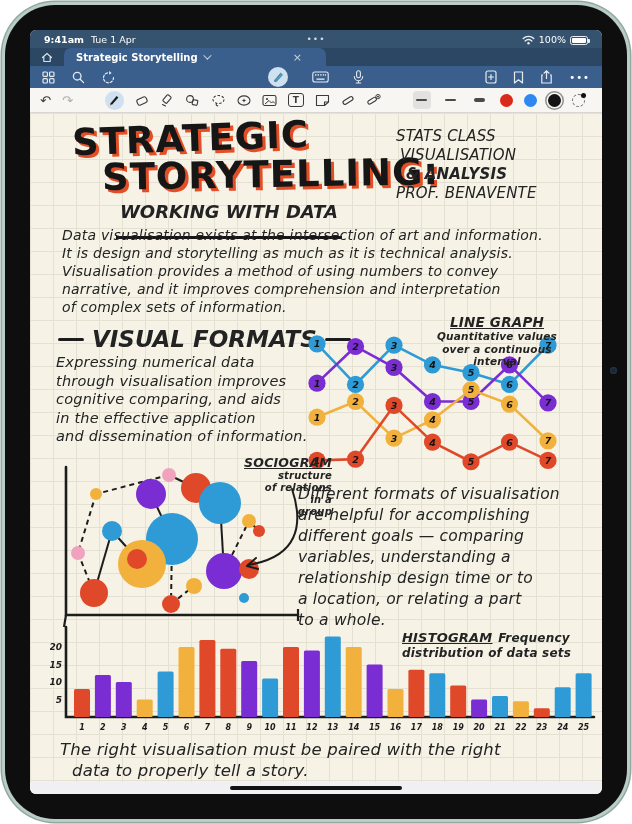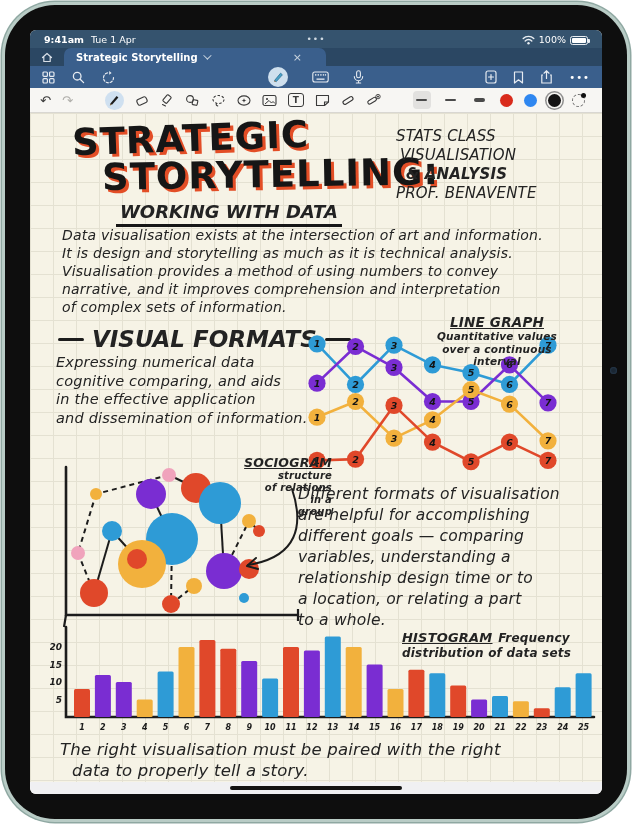--- a/index.html
+++ b/index.html
@@ -68,21 +68,21 @@
                            linear-gradient(90deg,#e4e1d2 1px, transparent 1px);
           background-size:23px 23px; overflow:hidden; color:#232323; }
   .hw { font-style:italic; letter-spacing:.2px; }
   .abs { position:absolute; }
 
   .title1 { left:42px; top:4px; font-size:37px; font-weight:bold; letter-spacing:1px;
             color:#161616; text-shadow:3px 3px 0 #e34e26; transform:rotate(-2deg); }
   .title2 { left:72px; top:40px; font-size:37px; font-weight:bold; letter-spacing:1px;
             color:#161616; text-shadow:3px 3px 0 #e34e26; transform:rotate(-1deg); }
   .title-sub { left:86px; top:88px; font-size:18px; font-weight:bold; font-style:italic;
-               border-bottom:3.5px solid #161616; padding:0 4px 2px; }
+               border-bottom:3.5px solid #161616; padding:0 4px 14px; }
   .course { left:366px; top:14px; width:195px; font-size:15px; font-style:italic; line-height:19px; font-weight:500; }
   .para1 { left:32px; top:113px; width:545px; font-size:14px; line-height:18px; }
   .sec-head { left:28px; top:213px; display:flex; align-items:center; gap:8px;
               font-size:23px; font-weight:bold; font-style:italic; }
   .sec-head .dash { width:26px; height:3px; background:#1c1c1c; border-radius:2px; }
   .para2 { left:26px; top:240px; width:255px; font-size:14.5px; line-height:18.5px; }
   .para3 { left:268px; top:371px; width:310px; font-size:15.5px; line-height:21px; }
   .closing { left:30px; top:626px; width:520px; font-size:16.5px; line-height:21px; }
   .closing .l2 { padding-left:12px; }
 
@@ -288,20 +288,21 @@
         </div>
 
         <div class="abs sec-head">
           <span class="dash"></span>
             <span>VISUAL FORMATS</span>
             <span class="dash"></span>
         </div>
 
         <div class="abs para2 hw">
           <div>Expressing numerical data</div>
+          <div>through visualisation improves</div>
           <div>cognitive comparing, and aids</div>
           <div>in the effective application</div>
           <div>and dissemination of information.</div>
         </div>
 
         <div class="abs chart-label line-label hw">
           <div class="t">LINE GRAPH</div>
           <div class="s">Quantitative values</div>
           <div class="s">over a continuous</div>
           <div class="s">interval</div>

